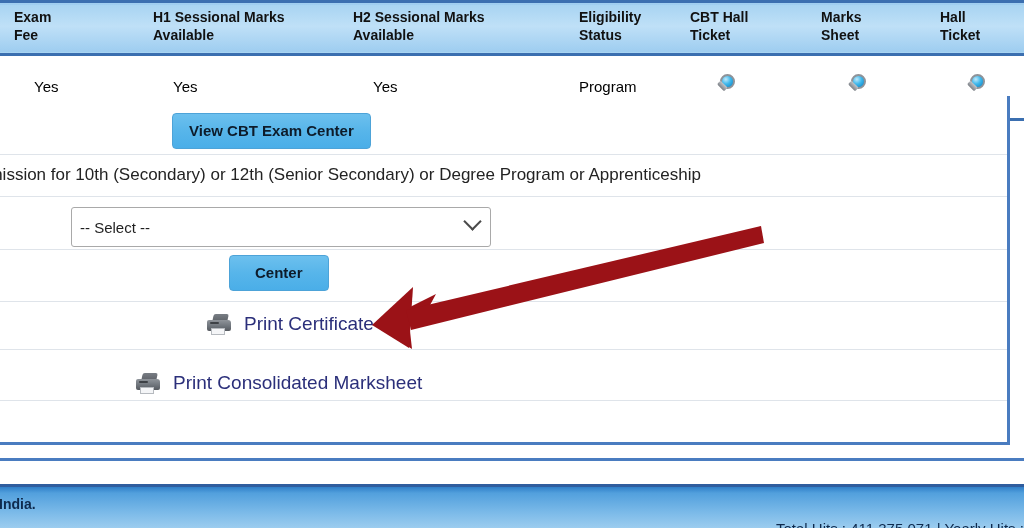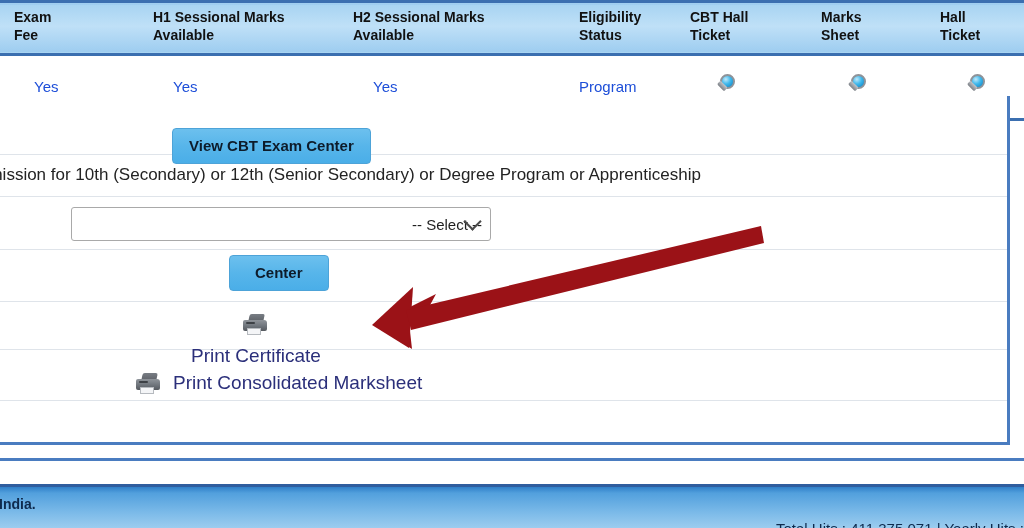--- a/index.html
+++ b/index.html
@@ -46,21 +46,21 @@
     line-height: 1.28;
     padding: 6px 4px 8px 4px;
     border: none;
   }
   .results-table thead tr {
     border-top: 3px solid #3b6fb0;
     border-bottom: 3px solid #3b6fb0;
   }
   .results-table td {
     font-size: 15px;
-    color: #1d4ed8;
+    color: #000000;
     padding: 12px 4px 12px 4px;
     vertical-align: middle;
     background: #ffffff;
     height: 38px;
   }
   .results-table tbody tr {
     border-bottom: 3px solid #3b6fb0;
   }
   .cell-icon { text-align: left; }
 
@@ -127,21 +127,20 @@
     font-weight: bold;
     padding: 9px 16px 10px 16px;
     cursor: pointer;
     font-family: "Liberation Sans", sans-serif;
     line-height: 1;
   }
   .btn-view-center {
     position: absolute;
     left: 193px;
     top: 17px;
-    margin-top: 15px;
   }
   .btn-submit {
     position: absolute;
     left: 250px;
     top: 5px;
     padding: 9px 25px 10px 25px;
   }
 
   .notice-text {
     position: absolute;
@@ -153,33 +152,32 @@
   }
 
   .select-wrap {
     position: absolute;
     left: 92px;
     top: 10px;
     width: 420px;
   }
   select.sel {
     width: 100%;
-    height: 34px;
+    height: 40px;
     font-size: 15px;
     font-family: "Liberation Sans", sans-serif;
     color: #1f1f1f;
     padding: 3px 8px;
     border: 1px solid #a9a9a9;
     border-radius: 3px;
     background: #ffffff;
     -webkit-appearance: none;
     -moz-appearance: none;
     appearance: none;
     box-sizing: border-box;
-    text-align: right;
   }
   .sel-chevron {
     position: absolute;
     right: 12px;
     top: 8px;
     width: 11px;
     height: 11px;
     border-right: 2px solid #4a4a4a;
     border-bottom: 2px solid #4a4a4a;
     transform: rotate(45deg);
@@ -191,21 +189,21 @@
     display: flex;
     align-items: center;
     gap: 9px;
     text-decoration: none;
   }
   .print-link .label {
     font-size: 19px;
     color: #2b2f7a;
     font-family: "Liberation Sans", sans-serif;
   }
-  .pl-cert { left: 212px; top: 10px; flex-direction: column; }
+  .pl-cert { left: 226px; top: 10px; }
   .pl-marks { left: 155px; top: 21px; }
 
   
   .printer {
     width: 30px;
     height: 24px;
     position: relative;
     display: inline-block;
   }
   .printer .body {

